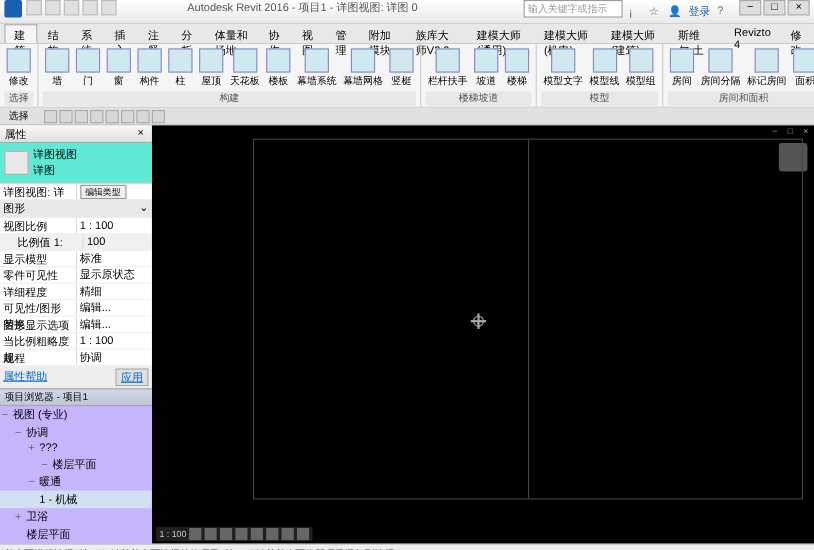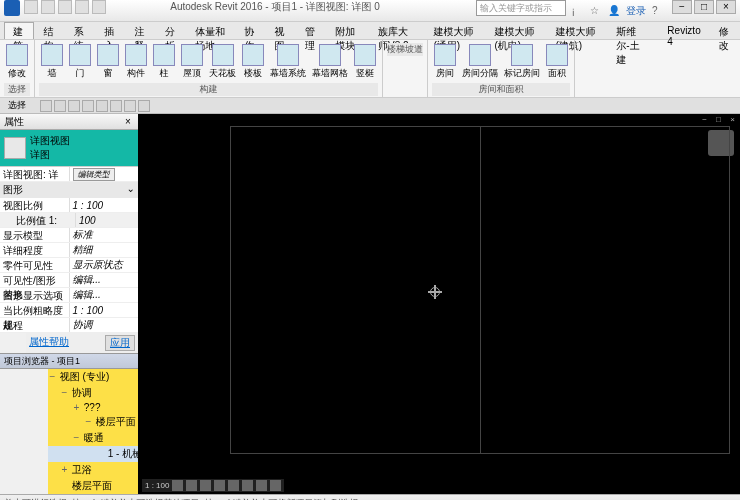--- a/index.html
+++ b/index.html
@@ -26,39 +26,39 @@
 .ribbon-btn-label{font-size:9px;margin-top:1px;text-align:center;white-space:nowrap;}
 .ribbon-group-label{font-size:9px;text-align:center;color:#555;background:#e8e8e8;margin-top:1px;}
 .selector-bar{height:16px;background:#e0e0e0;border-bottom:1px solid #bbb;display:flex;align-items:center;padding:0 4px;gap:4px;}
 .selector-dropdown{font-size:9px;padding:0 10px 0 4px;cursor:pointer;position:relative;}
 .selector-icons{display:flex;gap:2px;}
 .sel-icon{width:12px;height:12px;background:#d8d8d8;border:1px solid #aaa;cursor:pointer;}
 .main{display:flex;height:380px;}
 .left-panels{width:140px;display:flex;flex-direction:column;border-right:2px solid #000000;}
 .props-title{height:16px;background:linear-gradient(#f8f8f8,#e0e0e0);border-bottom:1px solid #aaa;padding:1px 4px;font-size:10px;display:flex;justify-content:space-between;align-items:center;}
 .props-close{cursor:pointer;width:12px;height:12px;text-align:center;}
-.props-header{display:flex;padding:4px;background:#14b8a6;border-bottom:1px solid #ccc;gap:4px;align-items:center;}
+.props-header{display:flex;padding:4px;background:#5eead4;border-bottom:1px solid #ccc;gap:4px;align-items:center;}
 .props-thumb{width:22px;height:22px;background:#e8e8e8;border:1px solid #aaa;}
 .props-header-text{display:flex;flex-direction:column;font-size:9px;}
 .props-row{display:flex;height:15px;border-bottom:1px solid #eee;font-size:9px;background:#fff;}
 .props-row.gray{background:#f0f0f0;padding-left:13px;}
 .props-label{flex:1;padding:1px 3px;border-right:1px solid #ddd;}
-.props-value{flex:1;padding:1px 3px;display:flex;justify-content:space-between;align-items:center;font-style:italic;}
+.props-value{flex:1;padding:1px 3px;display:flex;justify-content:space-between;align-items:center;}
 .props-edit-btn{font-size:8px;padding:0 4px;border:1px solid #999;background:#eee;cursor:pointer;}
 .props-section{background:#e8e8e8;font-size:9px;padding:1px 3px;display:flex;justify-content:space-between;}
-.help-link{color:#0066cc;text-decoration:underline;font-size:9px;padding:2px 3px;background:#eee;display:flex;justify-content:space-between;margin-left:26px;}
+.help-link{color:#0066cc;text-decoration:underline;font-size:9px;padding:2px 3px;background:#eee;display:flex;justify-content:space-between;}
 .apply{cursor:pointer;padding:0 4px;background:#e0e0e0;border:1px solid #aaa;}
 .browser-title{height:16px;background:linear-gradient(#d0d8e8,#c0c8d8);font-size:9px;padding:1px 4px;border-top:1px solid #999;border-bottom:1px solid #999;}
-.browser{flex:1;background:#fde047;overflow-y:auto;font-size:9px;margin-left:48px;}
+.browser{flex:1;background:#c4b5fd;overflow-y:auto;font-size:9px;}
 .tree-node{padding:1px 0;cursor:pointer;white-space:nowrap;}
 .tree-node.sel{background:#d0e0f0;}
 .indent1{padding-left:12px;}
 .indent2{padding-left:24px;}
 .indent3{padding-left:36px;}
-.indent4{padding-left:48px;text-align:center;}
+.indent4{padding-left:24px;}
 .expander{display:inline-block;width:9px;text-align:center;color:#666;}
 .view-area{flex:1;background:#000;position:relative;}
 .sheet{position:absolute;left:90px;top:12px;right:10px;bottom:40px;border:1px solid #444;}
 .sheet-line{position:absolute;background:#444;width:1px;top:0;bottom:0;left:50%;}
 .crosshair{position:absolute;left:48%;top:45%;width:14px;height:14px;}
 .crosshair::before,.crosshair::after{content:"";position:absolute;background:#aaa;}
 .crosshair::before{left:6px;top:0;width:2px;height:14px;}
 .crosshair::after{top:6px;left:0;height:2px;width:14px;}
 .crosshair-ring{position:absolute;left:2px;top:2px;width:10px;height:10px;border:1px solid #aaa;border-radius:50%;}
 .view-header{position:absolute;top:1px;right:2px;display:flex;gap:3px;}
@@ -171,21 +171,52 @@
           <div class="ribbon-btn-label">幕墙网格</div>
         </div>
       <div class="ribbon-btn">
           <div class="ribbon-btn-icon"></div>
           <div class="ribbon-btn-label">竖梃</div>
         </div>
     </div>
     <div class="ribbon-group-label">构建</div>
   </div>
   <div class="ribbon-group">
+    <div class="ribbon-group-items">
+      <div class="ribbon-btn">
+          <div class="ribbon-btn-icon"></div>
+          <div class="ribbon-btn-label">栏杆扶手</div>
+        </div>
+      <div class="ribbon-btn">
+          <div class="ribbon-btn-icon"></div>
+          <div class="ribbon-btn-label">坡道</div>
+        </div>
+      <div class="ribbon-btn">
+          <div class="ribbon-btn-icon"></div>
+          <div class="ribbon-btn-label">楼梯</div>
+        </div>
+    </div>
     <div class="ribbon-group-label">楼梯坡道</div>
+  </div>
+  <div class="ribbon-group">
+    <div class="ribbon-group-items">
+      <div class="ribbon-btn">
+          <div class="ribbon-btn-icon"></div>
+          <div class="ribbon-btn-label">模型文字</div>
+        </div>
+      <div class="ribbon-btn">
+          <div class="ribbon-btn-icon"></div>
+          <div class="ribbon-btn-label">模型线</div>
+        </div>
+      <div class="ribbon-btn">
+          <div class="ribbon-btn-icon"></div>
+          <div class="ribbon-btn-label">模型组</div>
+        </div>
+    </div>
+    <div class="ribbon-group-label">模型</div>
   </div>
   <div class="ribbon-group">
     <div class="ribbon-group-items">
       <div class="ribbon-btn">
           <div class="ribbon-btn-icon"></div>
           <div class="ribbon-btn-label">房间</div>
         </div>
       <div class="ribbon-btn">
           <div class="ribbon-btn-icon"></div>
           <div class="ribbon-btn-label">房间分隔</div>
@@ -248,26 +279,26 @@
         </div>
         <div class="props-row gray">
           <div class="props-label">比例值 1:</div>
           <div class="props-value">100</div>
         </div>
         <div class="props-row">
           <div class="props-label">显示模型</div>
           <div class="props-value">标准</div>
         </div>
         <div class="props-row">
+          <div class="props-label">零件可见性</div>
+          <div class="props-value">显示原状态</div>
+        </div>
+        <div class="props-row">
           <div class="props-label">详细程度</div>
           <div class="props-value">精细</div>
-        </div>
-        <div class="props-row">
-          <div class="props-label">零件可见性</div>
-          <div class="props-value">显示原状态</div>
         </div>
         <div class="props-row">
           <div class="props-label">可见性/图形替换</div>
           <div class="props-value">编辑...</div>
         </div>
         <div class="props-row">
           <div class="props-label">图形显示选项</div>
           <div class="props-value">编辑...</div>
         </div>
         <div class="props-row">

